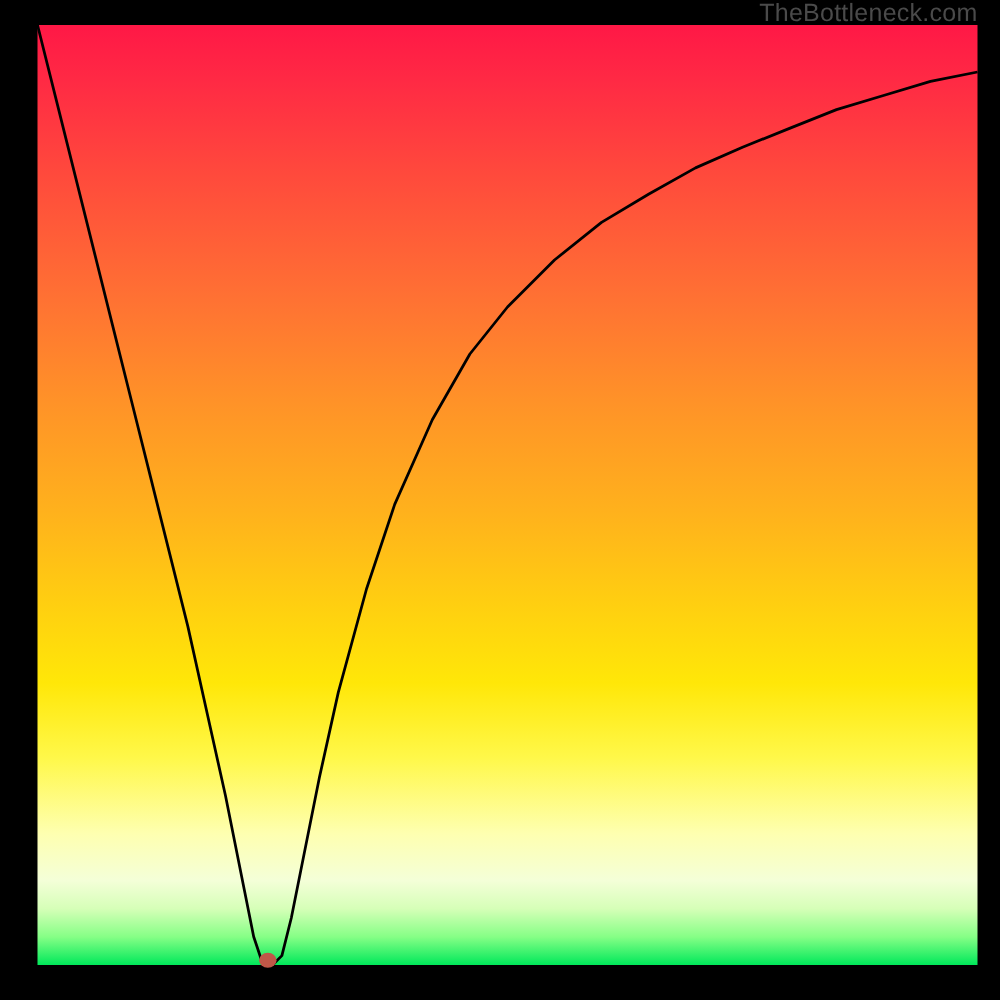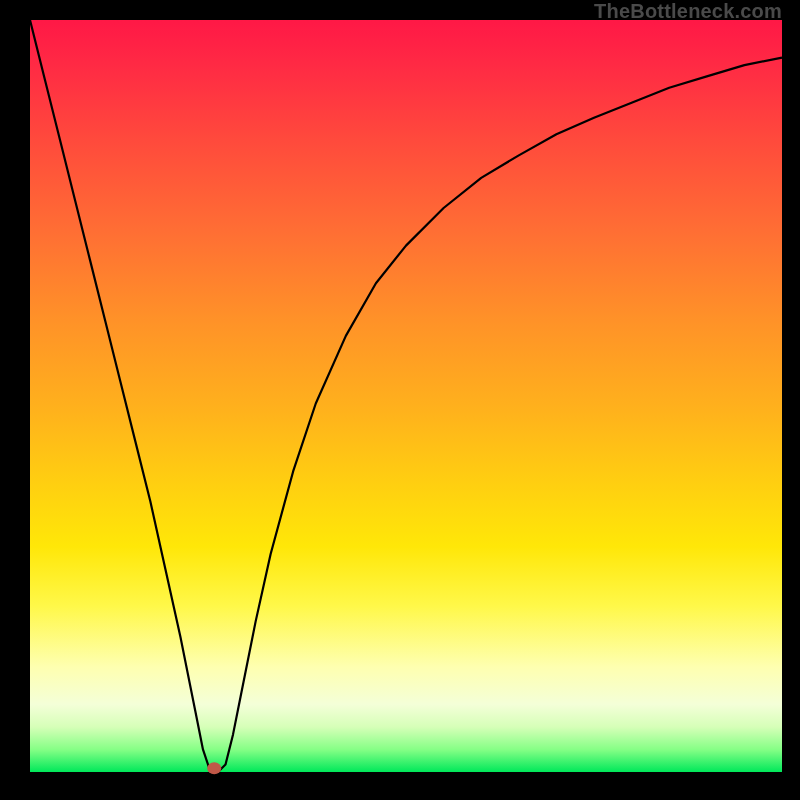--- a/index.html
+++ b/index.html
@@ -57,21 +57,21 @@
   }
   .marker {
     fill: #c05848;
   }
   .attribution {
     position: absolute;
     right: 18px;
     top: 0px;
     color: #4a4a4a;
     font-size: 20px;
-    font-weight: 700;
+    font-weight: 400;
     letter-spacing: 0.2px;
   }
 </style>
 </head>
 <body>
 
 <div class="frame">
   <div class="plot-area">
     <svg class="svg-layer" viewBox="0 0 752 752" preserveAspectRatio="none">
       <path id="curve-path" class="curve" d="M0.00 0.00 L15.04 60.16 L30.08 120.32 L45.12 180.48 L60.16 240.64 L75.20 300.80 L90.24 360.96 L105.28 421.12 L120.32 481.28 L135.36 548.96 L150.40 616.64 L165.44 691.84 L172.96 729.44 L180.48 752.00 L188.00 752.00 L195.52 744.48 L203.04 714.40 L210.56 676.80 L225.60 601.60 L240.64 533.92 L263.20 451.20 L285.76 383.52 L315.84 315.84 L345.92 263.20 L376.00 225.60 L413.60 188.00 L451.20 157.92 L488.80 135.36 L526.40 114.30 L564.00 97.76 L601.60 82.72 L639.20 67.68 L676.80 56.40 L714.40 45.12 L752.00 37.60"></path>

